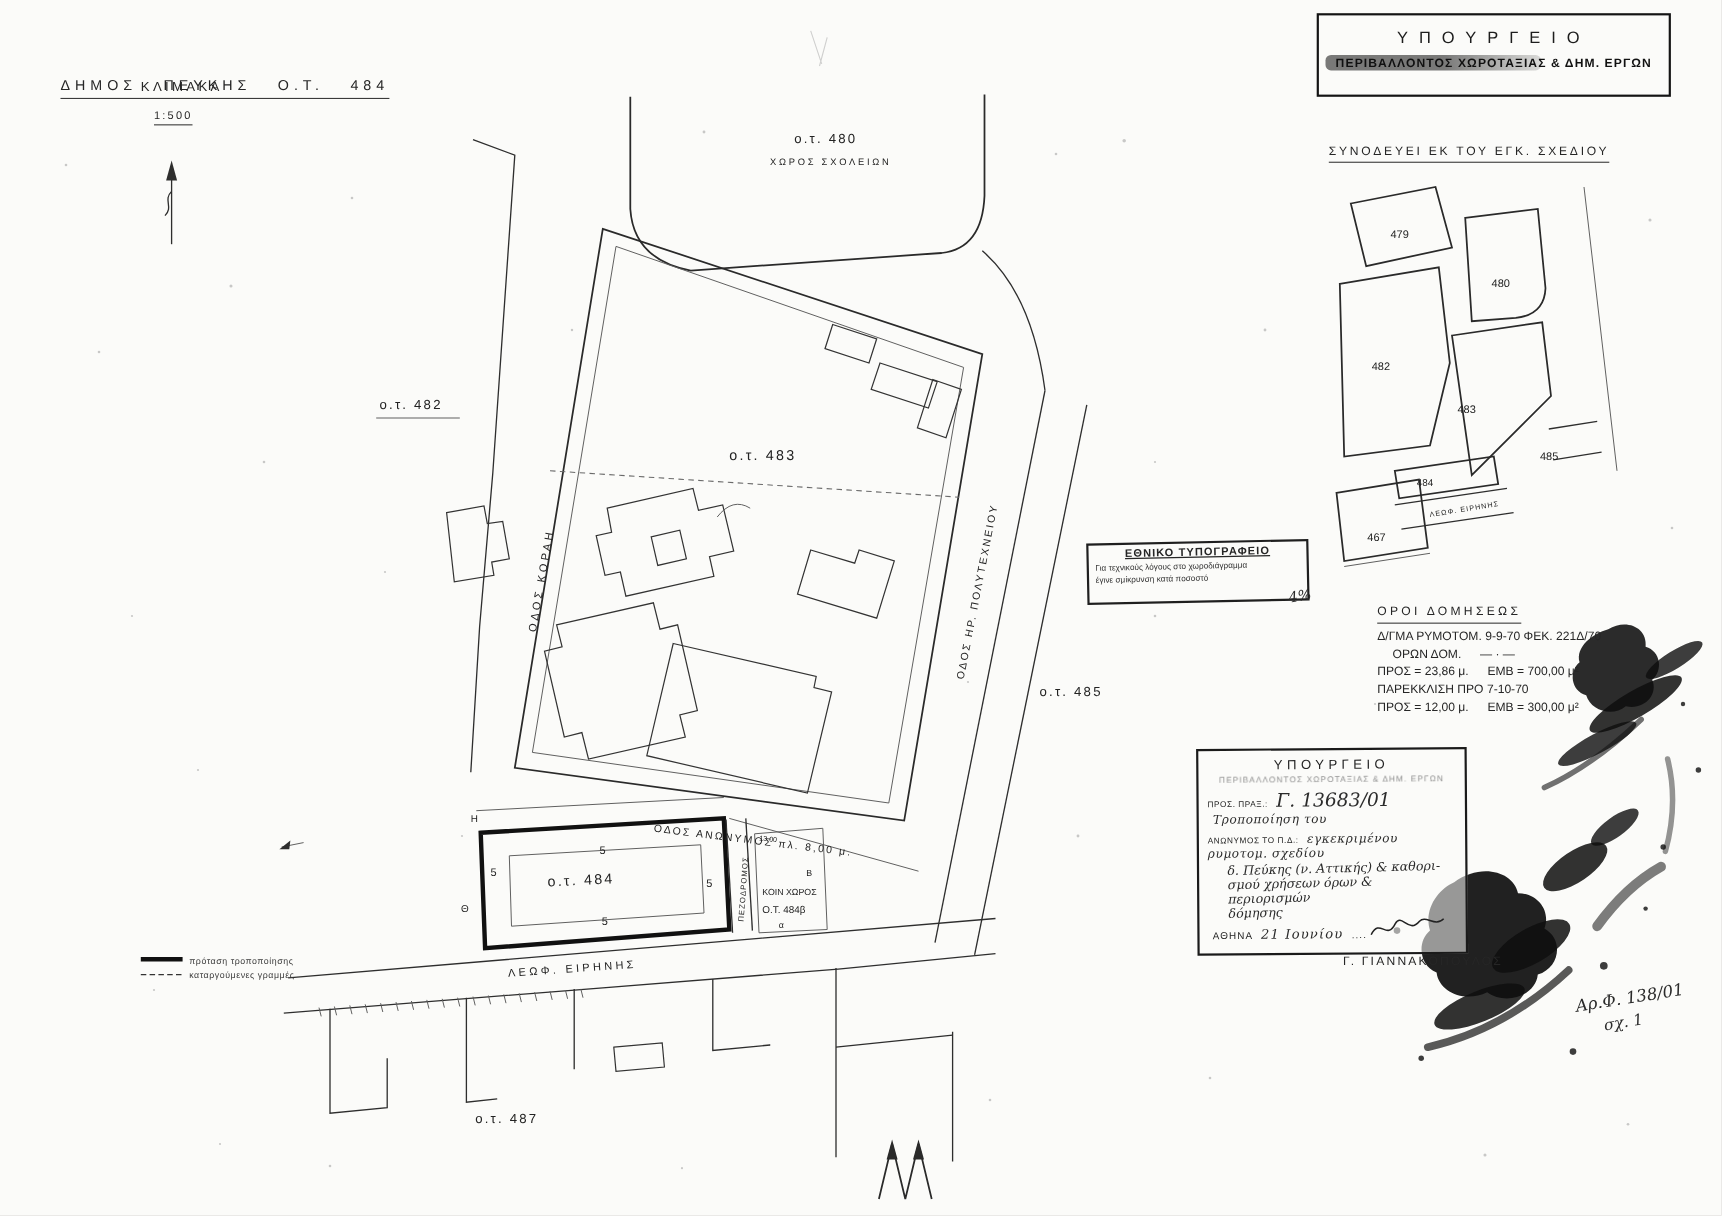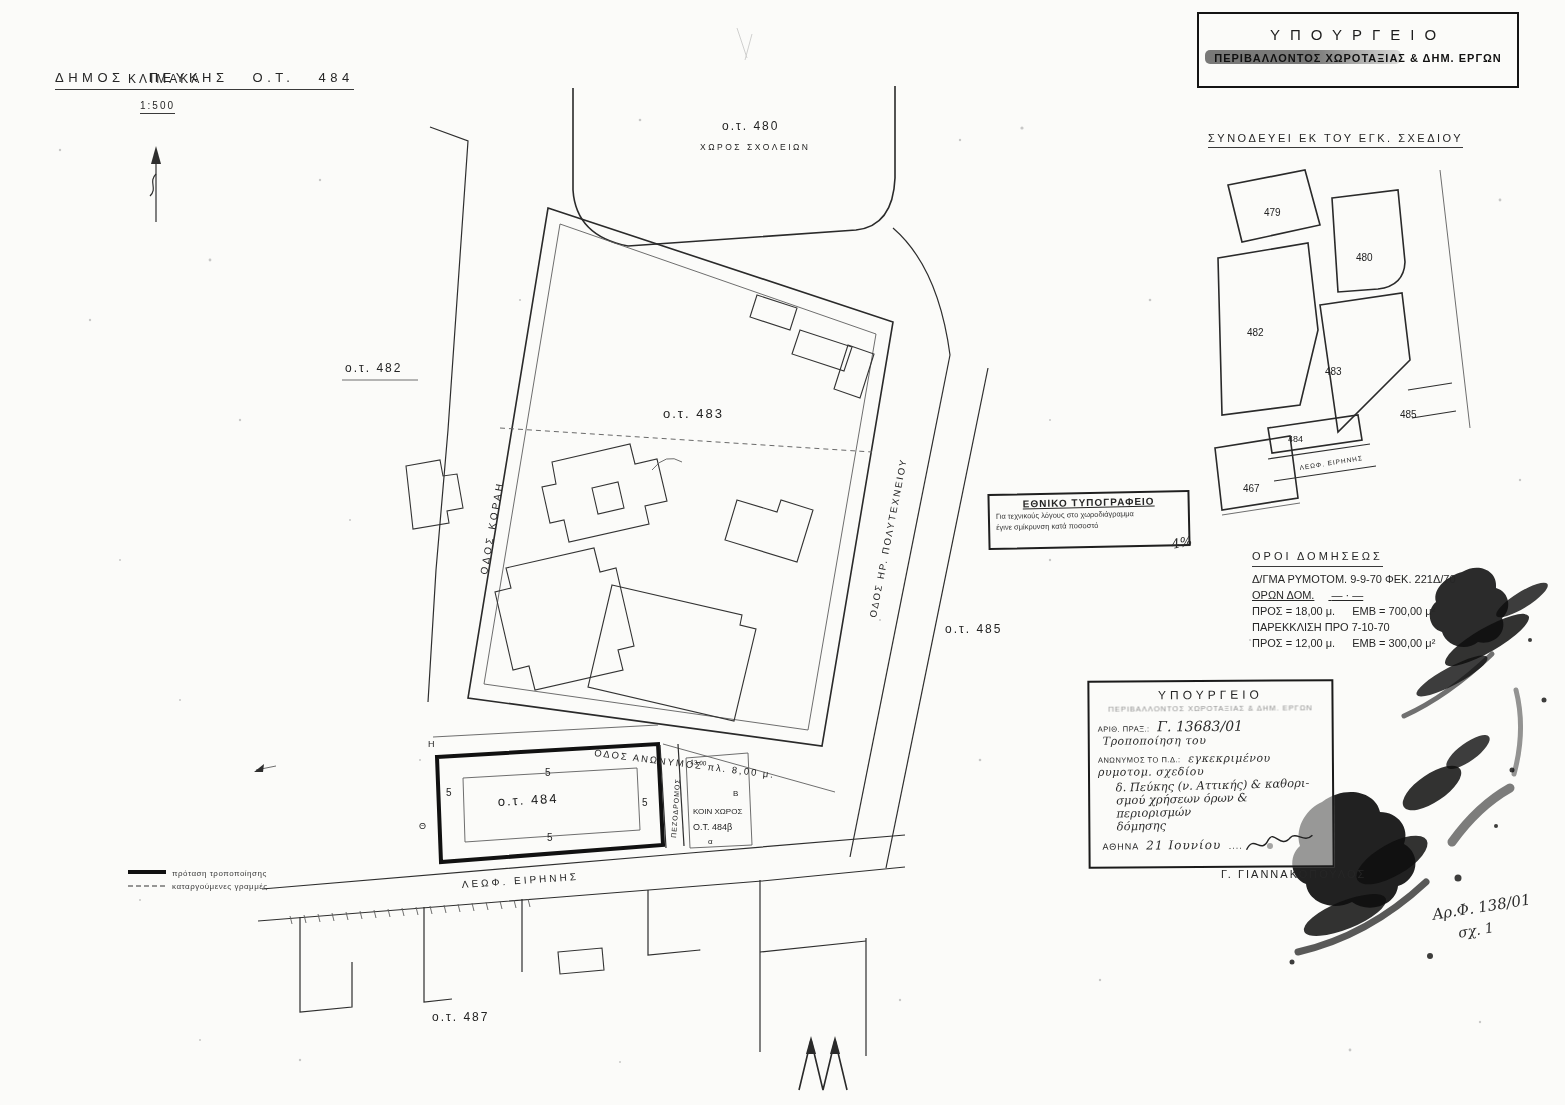--- a/index.html
+++ b/index.html
@@ -31,29 +31,29 @@
   .printstamp{left:988px;top:492px;width:198px;height:52px;border:2px solid #1f1f1f;
             transform:rotate(-1.2deg);background:rgba(251,251,249,.7);}
   .printstamp .pt{ text-align:center;margin-top:3px;font-size:10px;font-weight:bold;letter-spacing:1px;text-decoration:underline;}
   .printstamp .pl{margin:2px 6px 0 6px;font-size:7.5px;color:#333;}
   .printstamp .annot{position:absolute;right:-4px;bottom:-6px;font-size:13px;transform:rotate(-8deg);}
 
   
   .terms{left:1252px;top:548px;font-size:11px;line-height:16px;color:#242424;}
   .terms .tt{letter-spacing:3px;border-bottom:1.2px solid #3a3a3a;display:inline-block;padding-bottom:2px;margin-bottom:4px;}
   .terms .row span{margin-right:14px;}
-  .terms .indent{text-decoration:underline;}
+  .terms .indent{margin-left:14px;}
 
   
   .approval{left:1088px;top:680px;width:242px;height:184px;border:2px solid #1a1a1a;
             transform:rotate(-.4deg);background:rgba(252,252,250,.55);}
   .approval .at{text-align:center;margin-top:6px;font-size:12px;letter-spacing:4px;}
   .approval .as{text-align:center;margin-top:2px;font-size:7.5px;letter-spacing:1px;color:#8f8f8f;filter:blur(.3px);}
   .approval .arow{margin:5px 8px 0 8px;font-size:7.5px;letter-spacing:.5px;color:#4a4a4a;}
-  .approval .arow .hv{font-size:14px;margin-left:5px;letter-spacing:0;}
+  .approval .arow .hv{font-size:17px;margin-left:5px;letter-spacing:0;}
   .approval .arow .hv2{font-size:11px;margin-left:5px;}
   .approval .notes{margin:1px 8px 0 26px;font-size:11.5px;line-height:13px;transform:rotate(-1deg);}
   .approval .daterow{margin:7px 8px 0 12px;font-size:9px;letter-spacing:1px;}
   .approval .daterow .hv{font-size:12px;margin:16px 4px;}
   .approval .sig{position:absolute;right:16px;bottom:8px;}
   .signer{left:1204px;top:868px;font-size:11px;letter-spacing:2px;margin-left:17px;}
 
   .fileref1{left:1432px;top:898px;font-size:15px;transform:rotate(-9deg);}
   .fileref2{left:1458px;top:922px;font-size:14px;transform:rotate(-9deg);}
 
@@ -300,35 +300,35 @@
   </div>
 
   <div class="abs terms">
     <div class="typed tt">ΟΡΟΙ ΔΟΜΗΣΕΩΣ</div>
     <div class="typed row">Δ/ΓΜΑ ΡΥΜΟΤΟΜ.  9-9-70  ΦΕΚ. 221Δ/70</div>
     <div class="typed row indent">
       <span>ΟΡΩΝ ΔΟΜ.</span>
       <span>— · —</span>
     </div>
     <div class="typed row">
-      <span>ΠΡΟΣ = 18,00 μ.</span>
+      <span>ΠΡΟΣ = 23,86 μ.</span>
       <span>ΕΜΒ = 700,00 μ²</span>
     </div>
     <div class="typed row">ΠΑΡΕΚΚΛΙΣΗ ΠΡΟ 7-10-70</div>
     <div class="typed row">
       <span>ΠΡΟΣ = 12,00 μ.</span>
       <span>ΕΜΒ = 300,00 μ²</span>
     </div>
   </div>
 
   <div class="abs approval">
     <div class="typed at">ΥΠΟΥΡΓΕΙΟ</div>
     <div class="typed as">ΠΕΡΙΒΑΛΛΟΝΤΟΣ ΧΩΡΟΤΑΞΙΑΣ &amp; ΔΗΜ. ΕΡΓΩΝ</div>
     <div class="arow">
-      <span class="typed">ΑΡΙΘ. ΠΡΑΞ.:</span>
+      <span class="typed">ΠΡΟΣ. ΠΡΑΞ.:</span>
       <span class="hand hv">Γ. 13683/01</span>
       <span class="hand hv2">Τροποποίηση του</span>
     </div>
     <div class="arow">
       <span class="typed">ΑΝΩΝΥΜΟΣ ΤΟ Π.Δ.:</span>
       <span class="hand hv2">εγκεκριμένου ρυμοτομ. σχεδίου</span>
     </div>
     <div class="hand notes">
       <div>δ. Πεύκης (ν. Αττικής) &amp; καθορι-</div>
       <div>σμού χρήσεων όρων &amp; περιορισμών</div>

